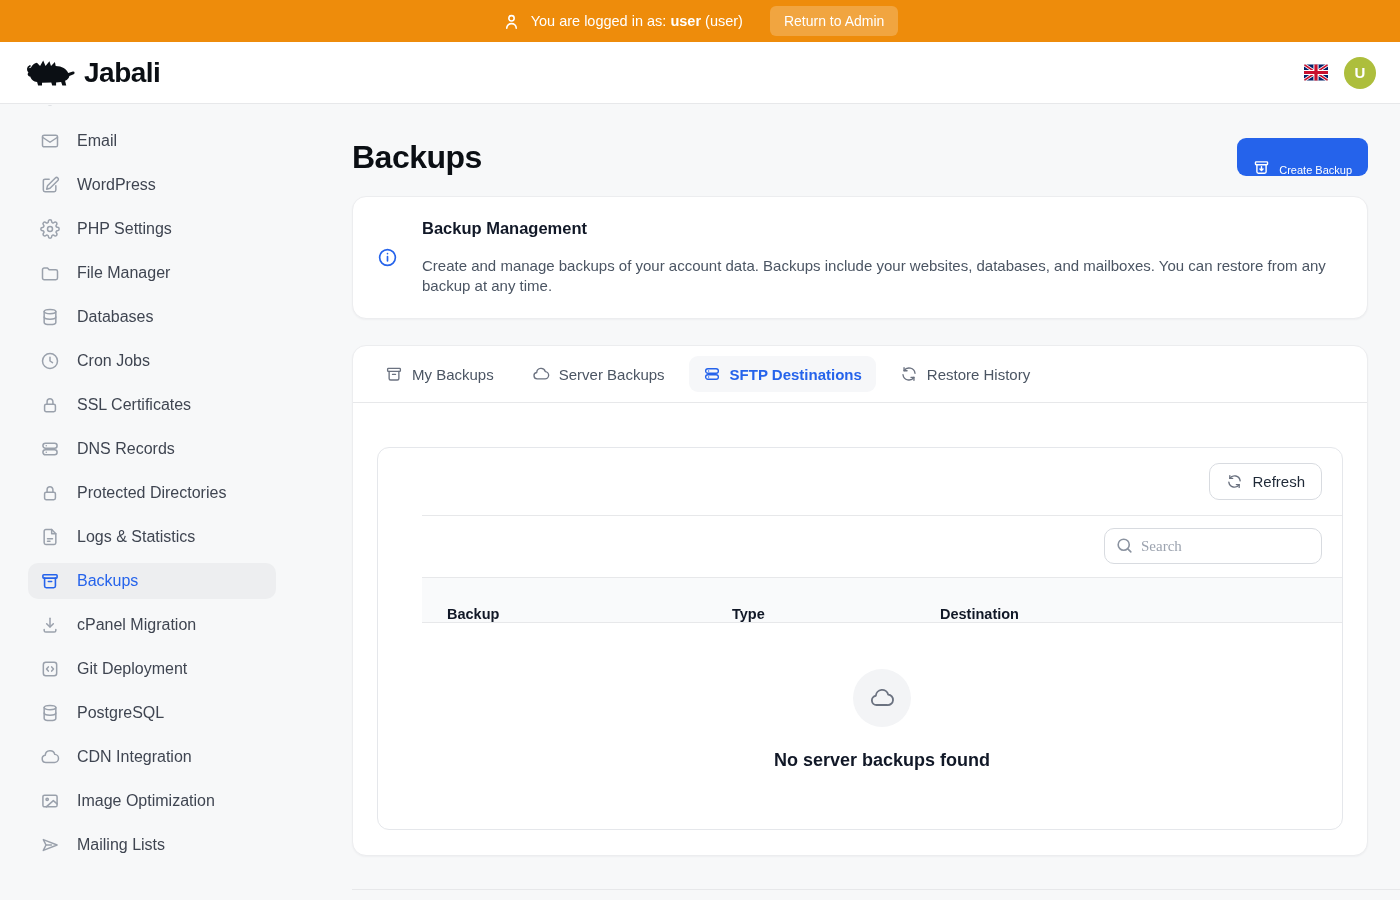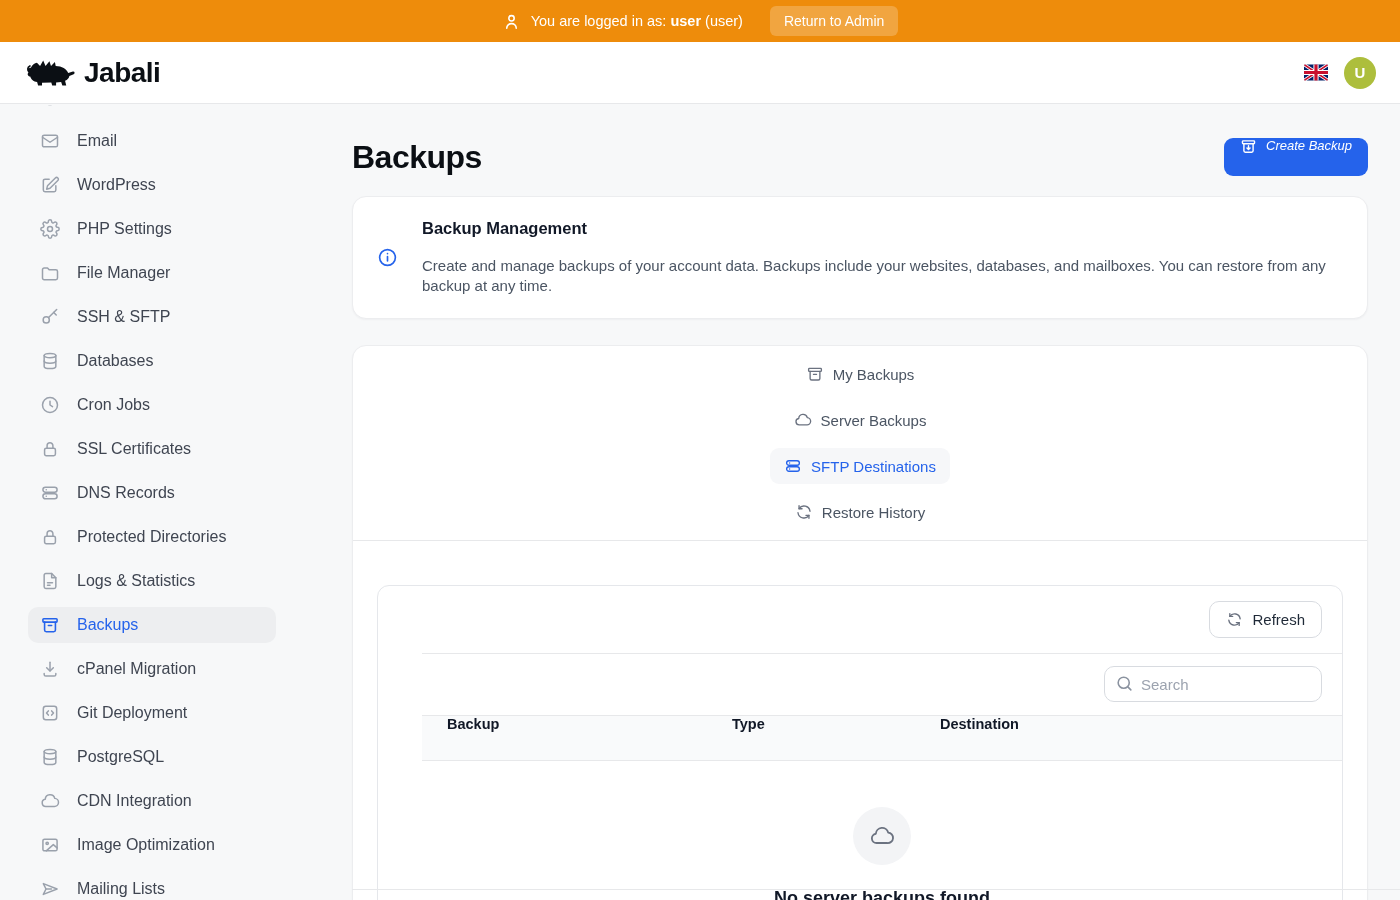--- a/index.html
+++ b/index.html
@@ -52,70 +52,70 @@
   .side-item .ic { color:#9aa1ac; flex:0 0 auto; }
   .side-item.active { background:#edeef0; color:#2563eb; }
   .side-item.active .ic { color:#2563eb; }
   .side-item.partial { margin-top:-26px; }  
 
   
   .main { position:absolute; left:352px; top:105px; width:1016px; }
   .title-row { margin-top:33px; display:flex; align-items:center; justify-content:space-between; }
   .page-title { font-size:32px; font-weight:800; letter-spacing:-0.5px; color:#0b0f14; }
   .create-btn {
-    display:flex; align-items:flex-start; gap:9px; background:#2563eb; color:#fff;
+    display:flex; align-items:flex-end; gap:9px; background:#2563eb; color:#fff;
     border:none; border-radius:9px; height:38px; padding:0 16px;
-    font-size:13px; font-family:inherit; cursor:pointer;font-style:italic;
+    font-size:11px; font-family:inherit; cursor:pointer;
   }
 
   .info-card {
     margin-top:20px; background:#fff; border:1px solid #ecedef; border-radius:14px;
     box-shadow:0 1px 2px rgba(16,24,40,.04); padding:22px 24px;
     display:flex; align-items:center; gap:24px;
   }
   .info-icon { color:#2563eb; flex:0 0 auto; }
   .info-title { font-size:16.5px; font-weight:700; margin-bottom:18px; }
   .info-desc { font-size:15px; color:#4b5563; line-height:20px; max-width:940px; }
 
   .outer-card {
     margin-top:26px; background:#fff; border:1px solid #ecedef; border-radius:14px;
     box-shadow:0 1px 2px rgba(16,24,40,.04); padding-bottom:25px;
   }
-  .tabs { display:flex; align-items:center; gap:10px; padding:10px 18px; border-bottom:1px solid #e7e8ea;flex-direction:column; }
+  .tabs { display:flex; align-items:center; gap:10px; padding:10px 18px; border-bottom:1px solid #e7e8ea; }
   .tab {
     display:flex; align-items:center; gap:9px; padding:9px 14px; border-radius:9px;
     font-size:15px; color:#4b5563; cursor:pointer; white-space:nowrap;
   }
   .tab .ic { color:#6b7280; }
-  .tab.active { background:#f6f7f9; color:#2563eb; }
+  .tab.active { background:#f6f7f9; color:#2563eb;font-weight:bold; }
   .tab.active .ic { color:#2563eb; }
 
   .inner-card { margin:44px 24px 0; border:1px solid #e5e7eb; border-radius:12px; overflow:hidden;padding-left:44px; }
   .toolbar-row { display:flex; justify-content:flex-end; padding:15px 20px; border-bottom:1px solid #e7e8ea; }
   .refresh-btn {
     display:flex; align-items:center; gap:9px; background:#fff; color:#1f2937;
     border:1px solid #d8dbe0; border-radius:10px; height:37px; padding:0 16px;
     font-size:15px; font-family:inherit; cursor:pointer;
   }
   .refresh-btn .ic { color:#6b7280; }
   .search-row { display:flex; justify-content:flex-end; padding:12px 20px 13px; }
   .search-box {
     position:relative; width:218px; height:36px;
   }
   .search-box input {
     width:100%; height:100%; border:1px solid #d8dbe0; border-radius:10px;
-    padding:0 12px 0 36px; font-size:15px; font-family:Liberation Sans, sans-serif; color:#111827;
+    padding:0 12px 0 36px; font-size:15px; font-family:Liberation Serif, serif; color:#111827;
     outline:none; background:#fff;
   }
   .search-box input::placeholder { color:#9ca3af; }
   .search-ic { position:absolute; left:11px; top:8px; color:#8b93a0; }
 
   .table-head {
     display:flex; background:#f9fafb; border-top:1px solid #e7e8ea;
-    border-bottom:1px solid #e7e8ea; height:46px; align-items:flex-start;
+    border-bottom:1px solid #e7e8ea; height:46px; align-items:flex-end;
     font-size:14.5px; font-weight:700; color:#111827;
   }
   .th1 { width:310px; padding-left:25px; }
   .th2 { width:208px; }
   .th3 { flex:1; }
 
   .empty { padding:46px 20px 58px; text-align:center; }
   .empty-circle {
     width:58px; height:58px; border-radius:50%; background:#f3f4f6;
     display:flex; align-items:center; justify-content:center; margin:0 auto;
@@ -212,30 +212,20 @@
 
   <div class="side-item">
     <span class="ic">
       <svg width="20" height="20" viewBox="0 0 24 24" fill="none" stroke="currentColor" stroke-width="1.8" stroke-linecap="round" stroke-linejoin="round">
           <path d="M3 8a2 2 0 0 1 2-2h4l2 2.2h8a2 2 0 0 1 2 2V18a2 2 0 0 1-2 2H5a2 2 0 0 1-2-2z"></path>
         </svg>
     </span>
     <span>File Manager</span>
   </div>
 
-  <div class="side-item">
-    <span class="ic">
-      <svg width="20" height="20" viewBox="0 0 24 24" fill="none" stroke="currentColor" stroke-width="1.8" stroke-linecap="round" stroke-linejoin="round">
-          <circle cx="7.5" cy="15.5" r="3.7"></circle>
-          <path d="M10.3 12.7L20 3"></path>
-          <path d="M16.5 6.5l3 3"></path>
-        </svg>
-    </span>
-    <span>SSH &amp; SFTP</span>
-  </div>
 
   <div class="side-item">
     <span class="ic">
       <svg width="20" height="20" viewBox="0 0 24 24" fill="none" stroke="currentColor" stroke-width="1.8" stroke-linecap="round" stroke-linejoin="round">
           <ellipse cx="12" cy="5.5" rx="7" ry="2.6"></ellipse>
           <path d="M5 5.5v13c0 1.5 3.1 2.6 7 2.6s7-1.1 7-2.6v-13"></path>
           <path d="M5 12c0 1.5 3.1 2.6 7 2.6s7-1.1 7-2.6"></path>
         </svg>
     </span>
     <span>Databases</span>

